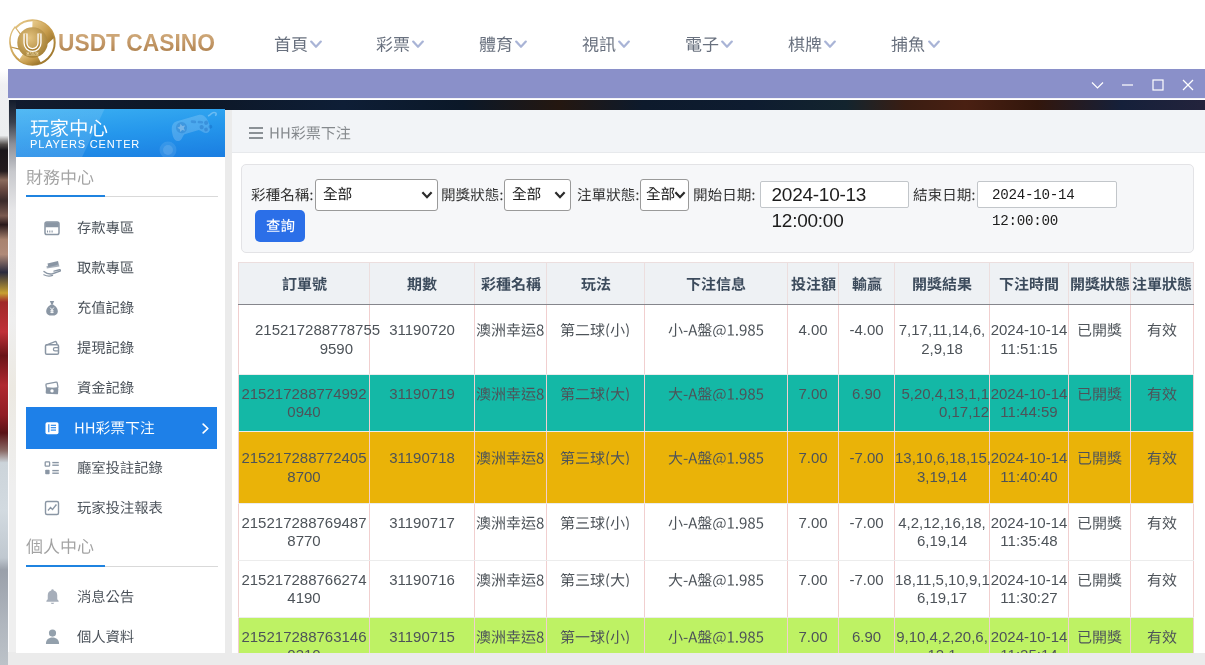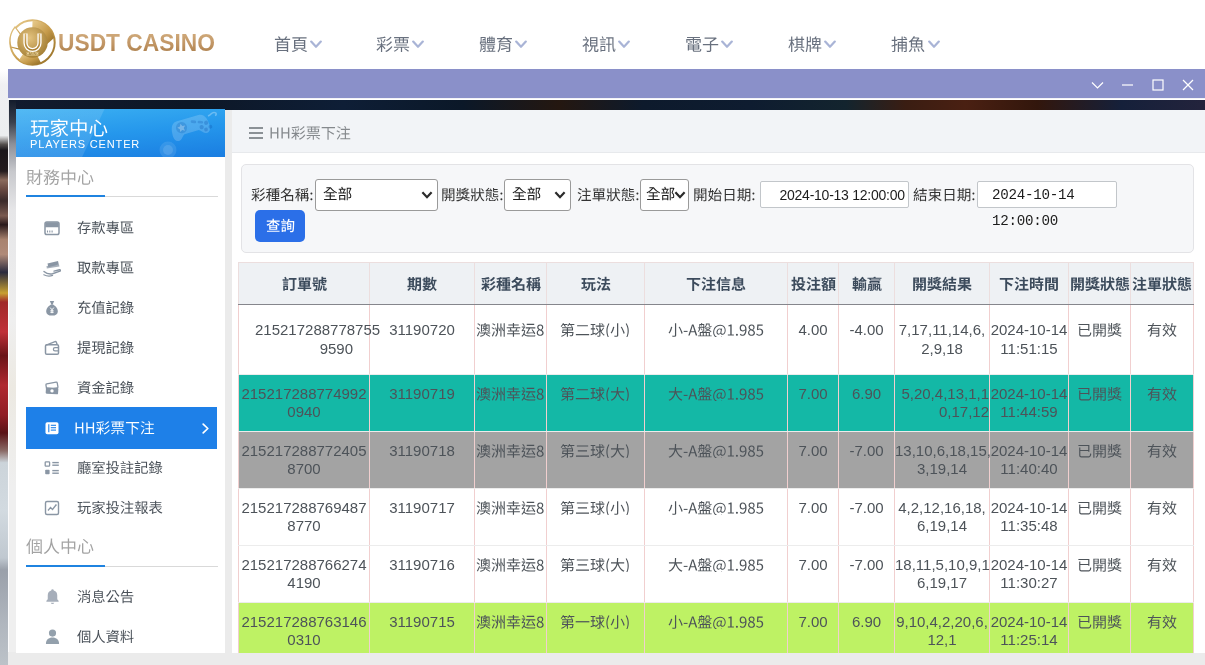--- a/index.html
+++ b/index.html
@@ -552,21 +552,21 @@
     <div style="position:absolute;left:5px;top:4px"><svg class="ct" style="width:29.2px;height:20.4px;" viewBox="0 0 29.2 20.4">
         <use href="#t24" fill="#1c1c1c" transform="translate(0 15.18) scale(0.014600 -0.014600)"></use>
       </svg></div>
     <svg width="12" height="8" viewBox="0 0 12 8" style="position:absolute;right:2px;top:11px">
       <polyline points="1.4,1.2 6,6.2 10.6,1.2" fill="none" stroke="#2b2b2b" stroke-width="2.2"></polyline>
     </svg>
   </div>
 <div style="position:absolute;left:693px;top:185px"><svg class="ct" style="width:62.5px;height:20.4px;" viewBox="0 0 62.5 20.4">
       <use href="#t25" fill="#333" transform="translate(0 15.18) scale(0.014600 -0.014600)"></use>
     </svg></div>
-<div style="position:absolute;left:759.5px;top:180.5px;width:149px;height:27.5px;background:#fff;border:1px solid #c2c6ca;border-radius:2px;font-family:'Liberation Sans',sans-serif;font-size:14px;color:#1c1c1c;line-height:26px;padding-left:19px;box-sizing:border-box;letter-spacing:-0.25px">2024-10-13 12:00:00</div>
+<div style="position:absolute;left:759.5px;top:180.5px;width:149px;height:27.5px;background:#fff;border:1px solid #c2c6ca;border-radius:2px;font-family:'Liberation Sans',sans-serif;font-size:19px;color:#1c1c1c;line-height:26px;padding-left:11px;box-sizing:border-box;letter-spacing:-0.25px">2024-10-13 12:00:00</div>
 <div style="position:absolute;left:913px;top:185px"><svg class="ct" style="width:62.5px;height:20.4px;" viewBox="0 0 62.5 20.4">
       <use href="#t26" fill="#333" transform="translate(0 15.18) scale(0.014600 -0.014600)"></use>
     </svg></div>
 <div style="position:absolute;left:977px;top:180.5px;width:140px;height:27.5px;background:#fff;border:1px solid #c2c6ca;border-radius:2px;font-family:Liberation Mono, monospace;font-size:14.2px;color:#1c1c1c;line-height:26px;padding-left:14px;box-sizing:border-box;letter-spacing:-0.25px">2024-10-14 12:00:00</div>
 <div style="position:absolute;left:255px;top:210px;width:50px;height:32px;background:#2b6fe8;border-radius:5px;text-align:center"><span style="display:inline-block;margin-top:6px"><svg class="ct" style="width:29.0px;height:20.3px;" viewBox="0 0 29.0 20.3">
         <use href="#t27" fill="#fff" transform="translate(0 15.08) scale(0.014500 -0.014500)"></use>
       </svg></span></div>
 <div style="position:absolute;left:238px;top:262px;width:956px;height:391px;overflow:hidden">
     <table style="border-collapse:collapse;table-layout:fixed;width:955px;font-family:'Liberation Sans',sans-serif;font-size:15px;color:#4d5359">
       <colgroup>
@@ -657,21 +657,21 @@
           <td style="border-left:1px solid #f1cfcf;border-right:1px solid #f1cfcf;border-top:1px solid #ececec;border-bottom:1px solid #ececec;padding:0;text-align:center;vertical-align:middle;line-height:18.7px">6.90<br>&nbsp;</td>
           <td style="border-left:1px solid #f1cfcf;border-right:1px solid #f1cfcf;border-top:1px solid #ececec;border-bottom:1px solid #ececec;padding:0;text-align:right;vertical-align:middle;line-height:18.7px">5,20,4,13,1,1<br>0,17,12</td>
           <td style="border-left:1px solid #f1cfcf;border-right:1px solid #f1cfcf;border-top:1px solid #ececec;border-bottom:1px solid #ececec;padding:0;text-align:center;vertical-align:middle;line-height:18.7px">2024-10-14<br>11:44:59</td>
           <td style="border-left:1px solid #f1cfcf;border-right:1px solid #f1cfcf;border-top:1px solid #ececec;border-bottom:1px solid #ececec;padding:0;text-align:center;vertical-align:middle;line-height:18.7px"><svg class="ct" style="width:45.0px;height:16.8px;vertical-align:-1.3px" viewBox="0 0 45.0 16.8">
               <use href="#t42" fill="#4d5359" transform="translate(0 15.60) scale(0.015000 -0.015000)"></use>
             </svg><br>&nbsp;</td>
           <td style="border-left:1px solid #f1cfcf;border-right:1px solid #f1cfcf;border-top:1px solid #ececec;border-bottom:1px solid #ececec;padding:0;text-align:center;vertical-align:middle;line-height:18.7px"><svg class="ct" style="width:30.0px;height:16.8px;vertical-align:-1.3px" viewBox="0 0 30.0 16.8">
               <use href="#t43" fill="#4d5359" transform="translate(0 15.60) scale(0.015000 -0.015000)"></use>
             </svg><br>&nbsp;</td>
         </tr>
-        <tr style="height:57px;background:#a3a3a3">
+        <tr style="height:72px;background:#eab308">
           <td style="border-left:1px solid #f1cfcf;border-right:1px solid #f1cfcf;border-top:1px solid #ececec;border-bottom:1px solid #ececec;padding:0;text-align:center;vertical-align:middle;line-height:18.7px">215217288772405<br>8700</td>
           <td style="border-left:1px solid #f1cfcf;border-right:1px solid #f1cfcf;border-top:1px solid #ececec;border-bottom:1px solid #ececec;padding:0;text-align:center;vertical-align:middle;line-height:18.7px">31190718<br>&nbsp;</td>
           <td style="border-left:1px solid #f1cfcf;border-right:1px solid #f1cfcf;border-top:1px solid #ececec;border-bottom:1px solid #ececec;padding:0;text-align:center;vertical-align:middle;line-height:18.7px"><svg class="ct" style="width:68.3px;height:16.8px;vertical-align:-1.3px" viewBox="0 0 68.3 16.8">
               <use href="#t39" fill="#4d5359" transform="translate(0 15.60) scale(0.015000 -0.015000)"></use>
             </svg><br>&nbsp;</td>
           <td style="border-left:1px solid #f1cfcf;border-right:1px solid #f1cfcf;border-top:1px solid #ececec;border-bottom:1px solid #ececec;padding:0;text-align:center;vertical-align:middle;line-height:18.7px"><svg class="ct" style="width:70.1px;height:16.8px;vertical-align:-1.3px" viewBox="0 0 70.1 16.8">
               <use href="#t46" fill="#4d5359" transform="translate(0 15.60) scale(0.015000 -0.015000)"></use>
             </svg><br>&nbsp;</td>
           <td style="border-left:1px solid #f1cfcf;border-right:1px solid #f1cfcf;border-top:1px solid #ececec;border-bottom:1px solid #ececec;padding:0;text-align:center;vertical-align:middle;line-height:18.7px"><svg class="ct" style="width:96.0px;height:16.8px;vertical-align:-1.3px" viewBox="0 0 96.0 16.8">
               <use href="#t45" fill="#4d5359" transform="translate(0 15.60) scale(0.015000 -0.015000)"></use>

